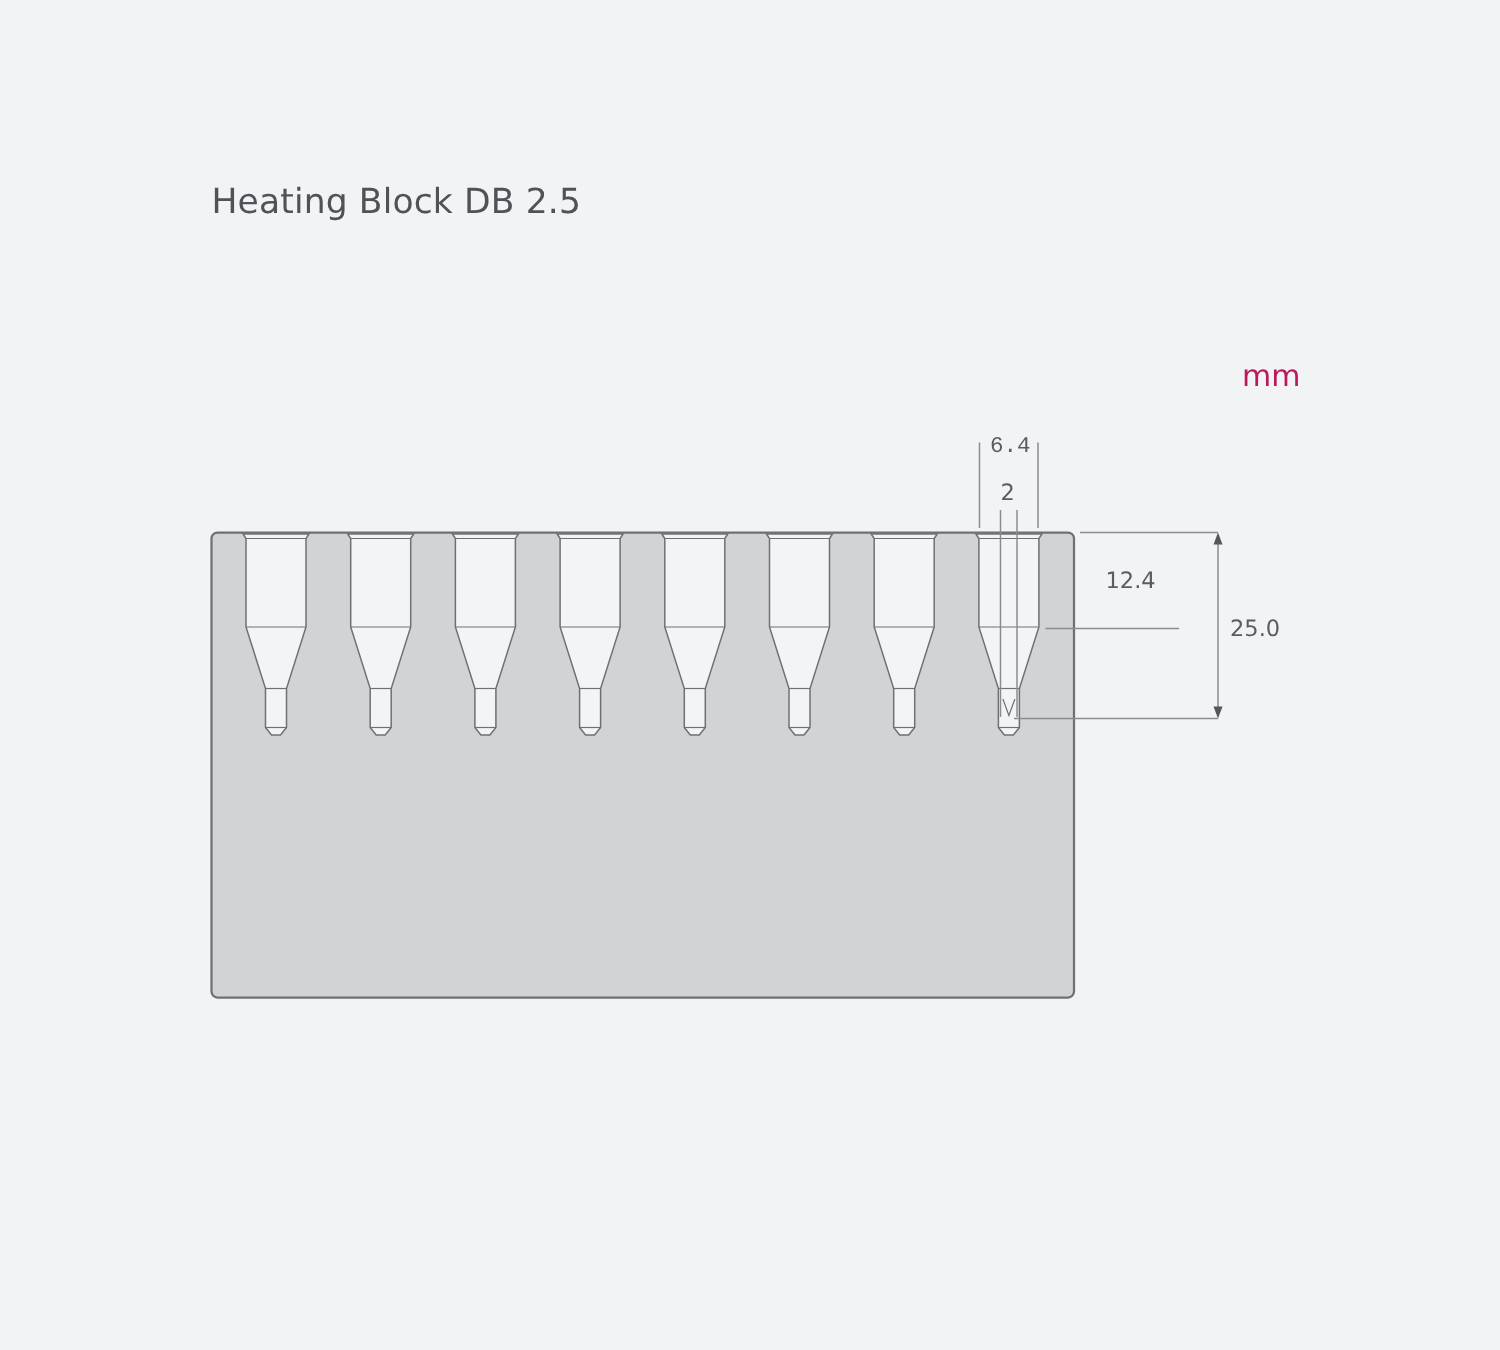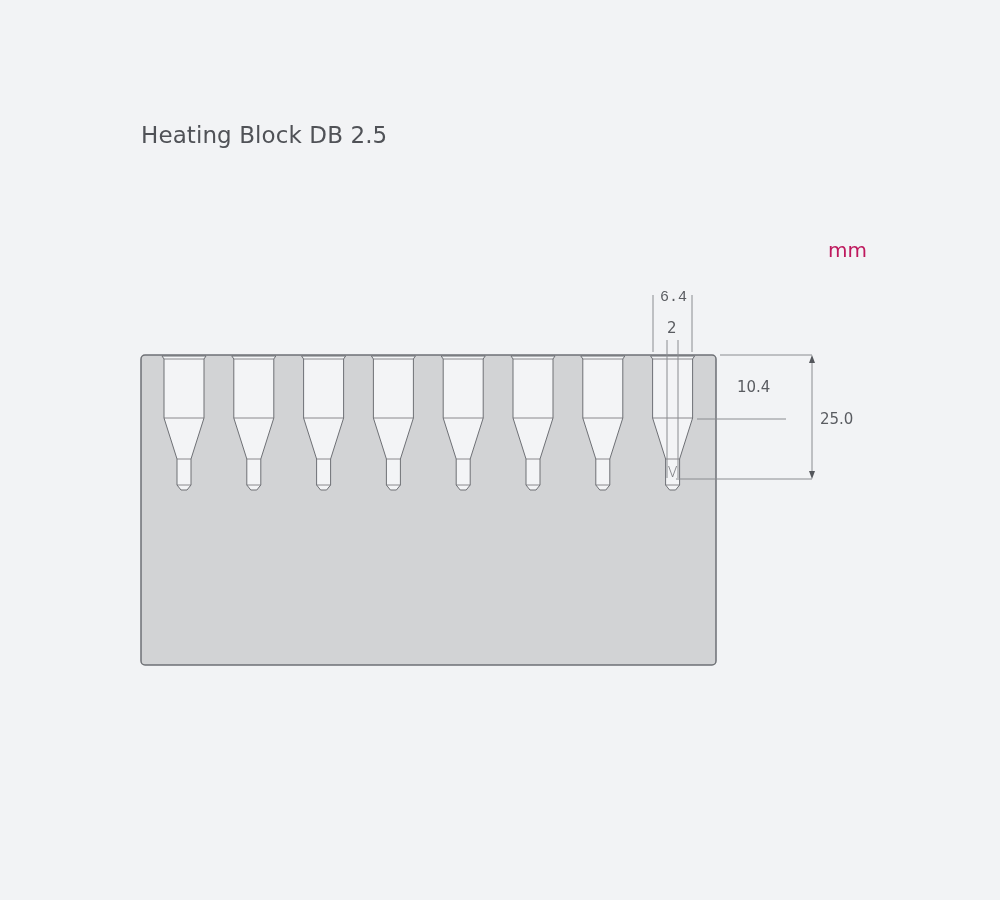--- a/index.html
+++ b/index.html
@@ -114,14 +114,14 @@
     <line x1="812" y1="362" x2="812" y2="472"></line>
   </g>
   <g fill="#55575c">
     <polygon points="812,355 809,363 815,363"></polygon>
     <polygon points="812,479 809,471 815,471"></polygon>
   </g>
 </svg>
 
 <div class="dim-label" style="left:660px; top:289px;font-family:Liberation Mono, monospace;">6.4</div>
 <div class="dim-label" style="left:667px; top:319px;">2</div>
-<div class="dim-label" style="left:737px; top:378px;">10.4</div>
+<div class="dim-label" style="left:737px; top:378px;">12.4</div>
 <div class="dim-label" style="left:820px; top:410px;">25.0</div>
 
 </body></html>

